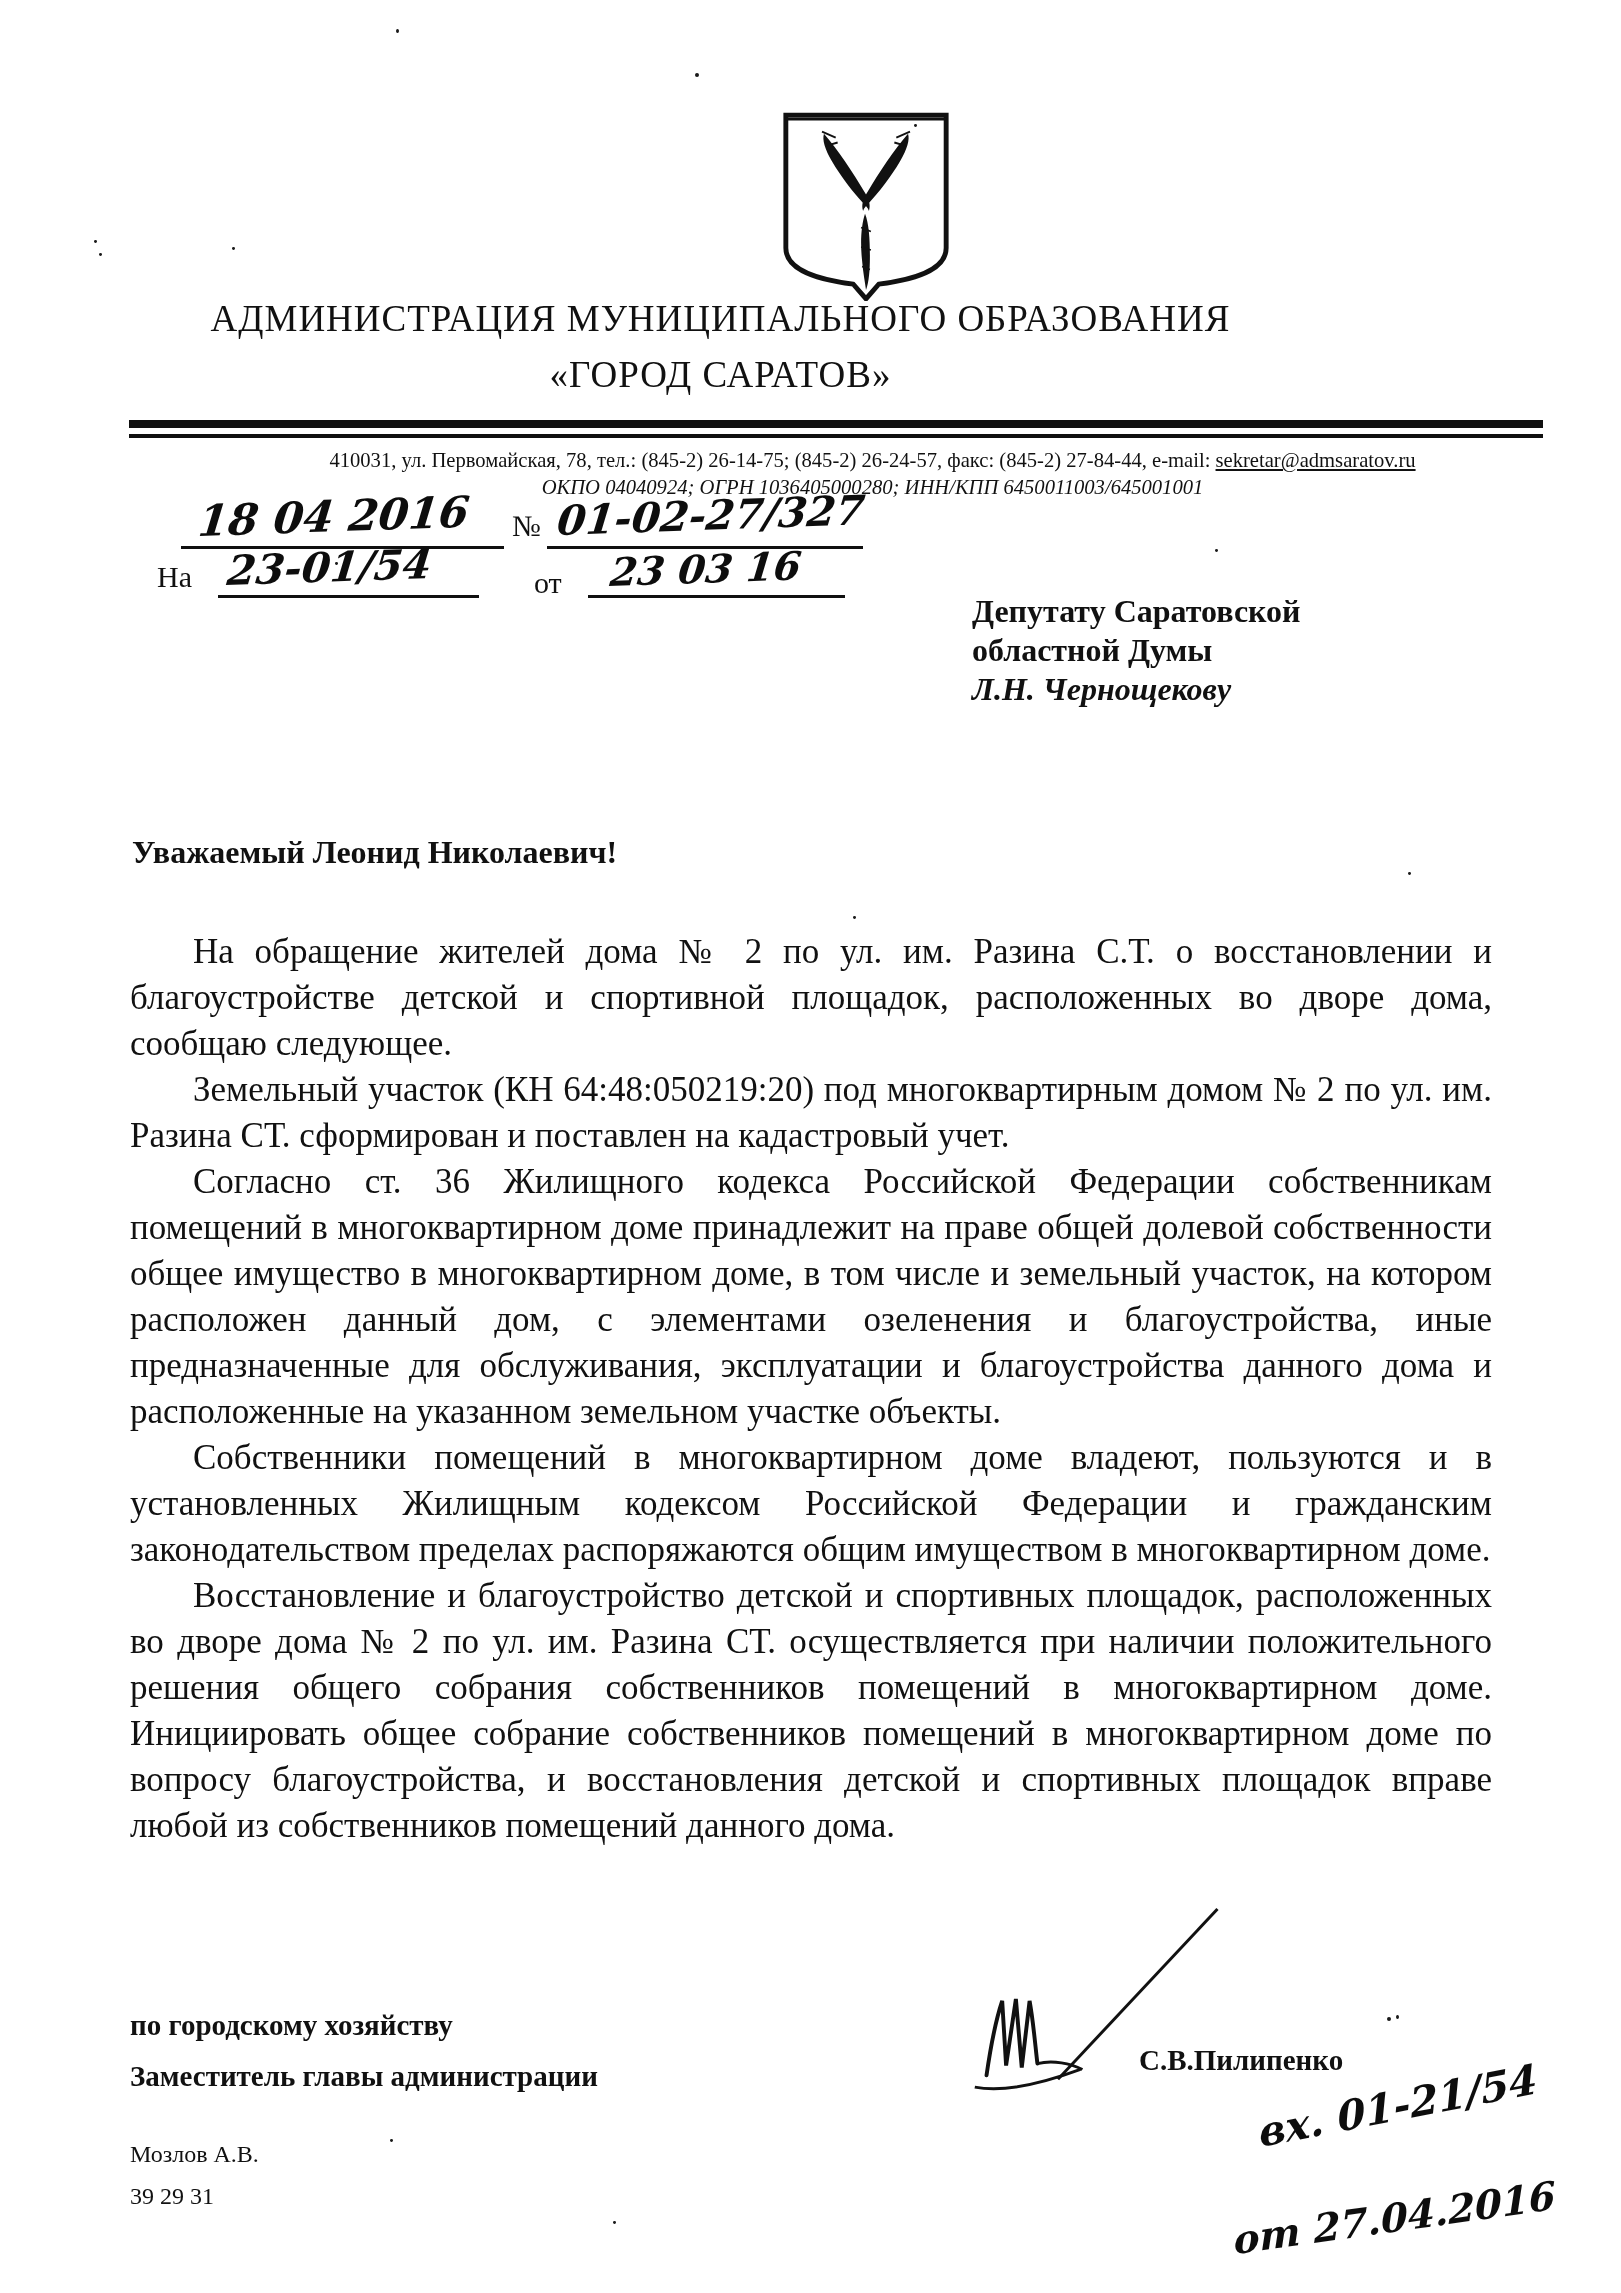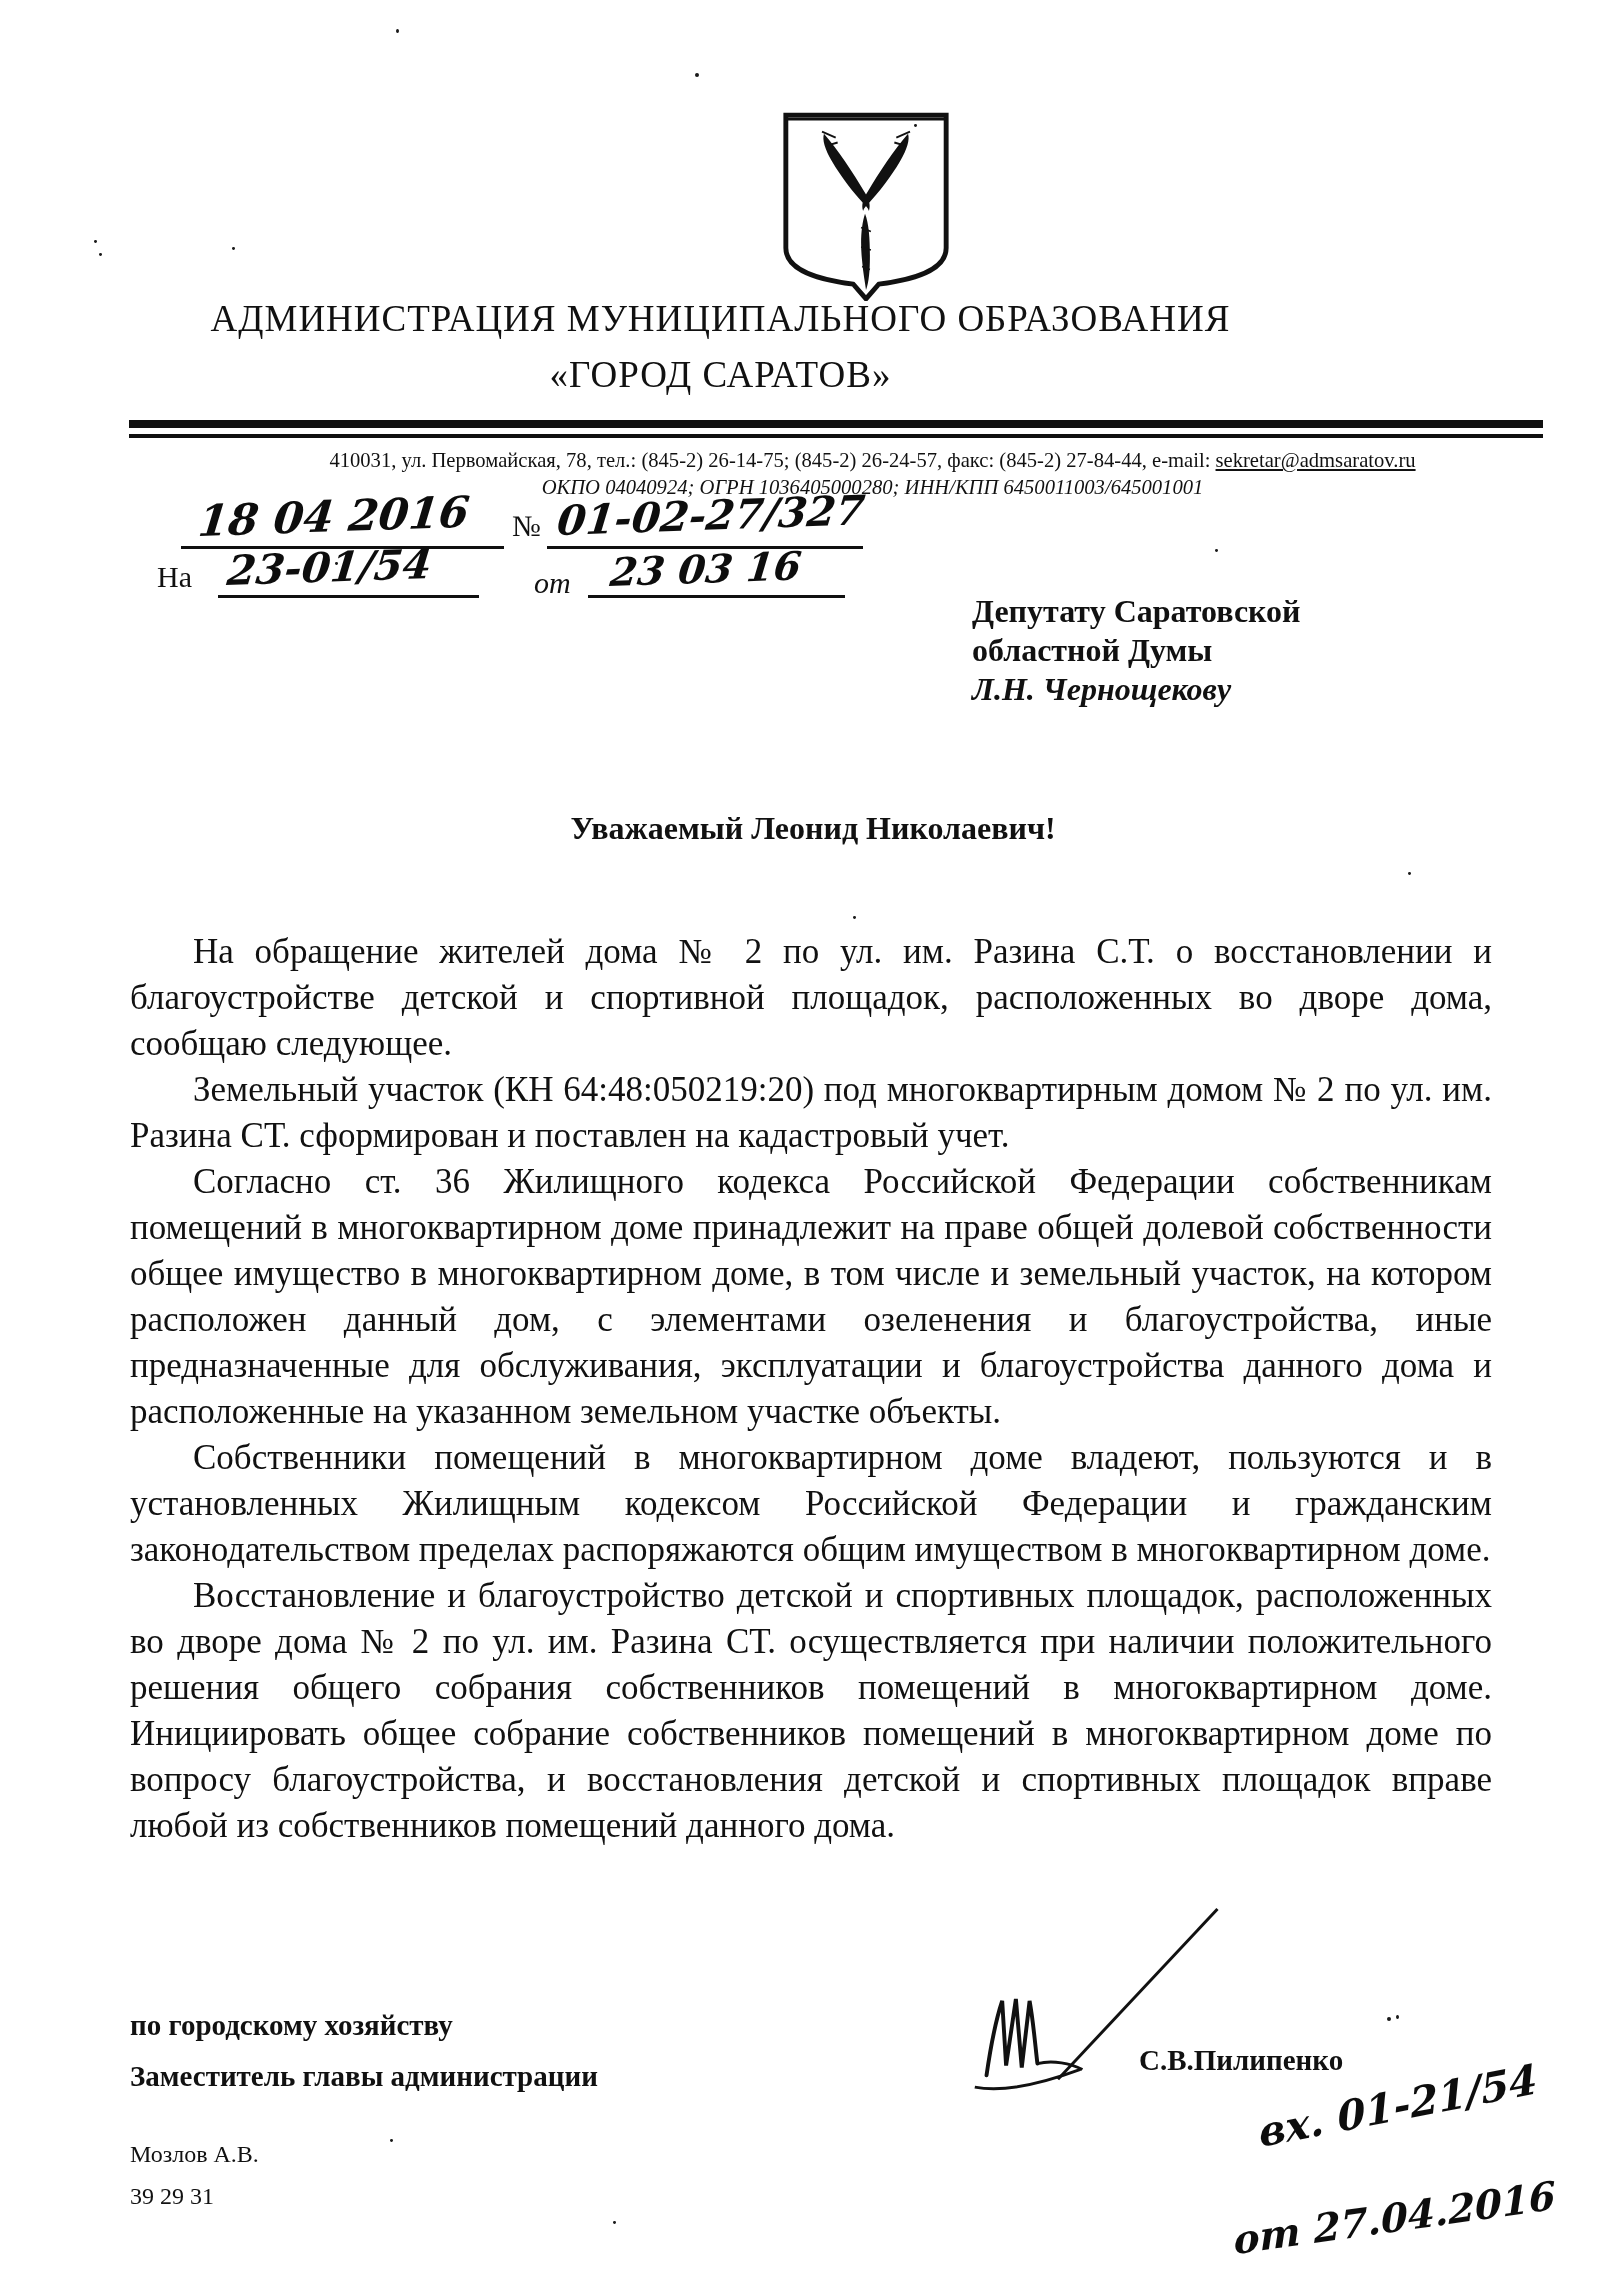--- a/index.html
+++ b/index.html
@@ -19,21 +19,21 @@
   .hand{
     font-family:"DejaVu Serif",serif;font-style:italic;font-weight:bold;
     white-space:nowrap;color:#0d0d0d;
   }
   .hand-skew{transform:skewX(-8deg) rotate(-2deg);transform-origin:left bottom;}
   .field-line{height:2.9px;background:#101010;}
   
   .recipient{left:972px;top:592px;font-size:32px;font-weight:bold;line-height:39px;}
   .recipient .it{font-style:italic;}
   
-  .salutation{left:132px;width:1362px;top:810px;text-align:center;font-size:32px;font-weight:bold;}
+  .salutation{left:132px;width:1362px;top:834px;text-align:left;font-size:32px;font-weight:bold;}
   .body-text{left:130px;width:1362px;top:929px;font-size:35px;line-height:46px;}
   .body-text p{
     margin:0;text-indent:63px;text-align:justify;text-align-last:left;
   }
   
   .sig-position{left:130px;top:2000px;font-size:29px;font-weight:bold;line-height:51px;}
   .sig-name{left:1139px;top:2044px;font-size:29px;font-weight:bold;white-space:nowrap;}
   
   .executor{left:130px;top:2133px;font-size:24px;line-height:42px;}
   
@@ -75,21 +75,21 @@
 <div class="abs field-line" style="left:181px;top:546px;width:323px;"></div>
 
 <div class="abs ref-label" style="left:512px;top:509px;">№</div>
 <div class="abs hand hand-skew" style="left:555px;top:497px;font-size:41px;">01-02-27/327</div>
 <div class="abs field-line" style="left:547px;top:546px;width:316px;"></div>
 
 <div class="abs ref-label" style="left:157px;top:560px;">На</div>
 <div class="abs hand hand-skew" style="left:225px;top:547px;font-size:41px;">23-01/54</div>
 <div class="abs field-line" style="left:218px;top:595px;width:261px;"></div>
 
-<div class="abs ref-label" style="left:534px;top:566px;font-style:italic;">от</div>
+<div class="abs ref-label" style="left:534px;top:566px;">от</div>
 <div class="abs hand hand-skew" style="left:608px;top:549px;font-size:39px;">23 03 16</div>
 <div class="abs field-line" style="left:588px;top:595px;width:257px;"></div>
 
 <div class="abs recipient">
   <div>Депутату Саратовской</div>
   <div>областной Думы</div>
   <div class="it">Л.Н. Чернощекову</div>
 </div>
 
 <div class="abs salutation">Уважаемый Леонид Николаевич!</div>

